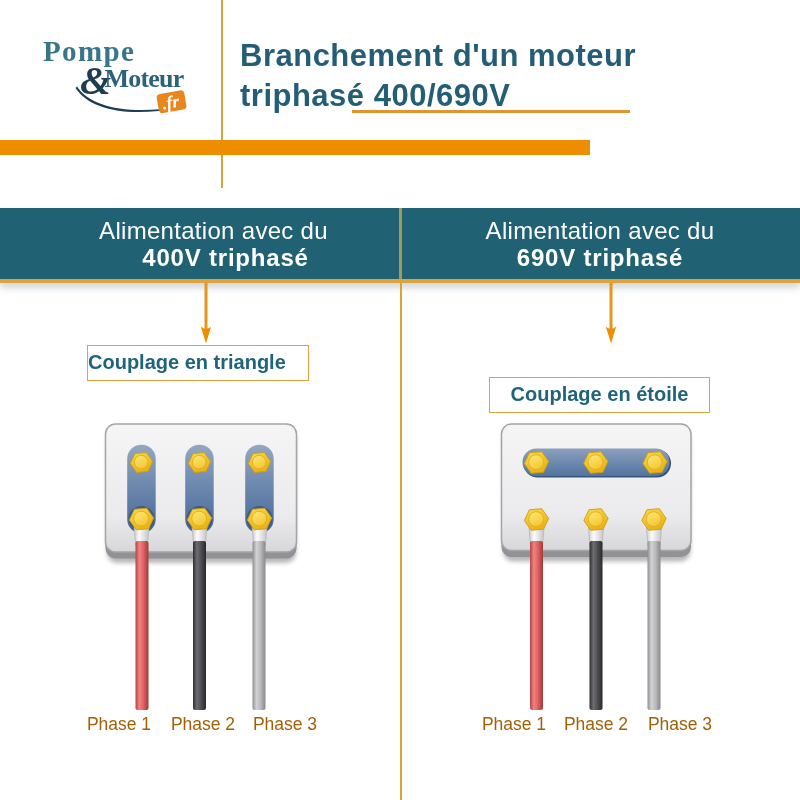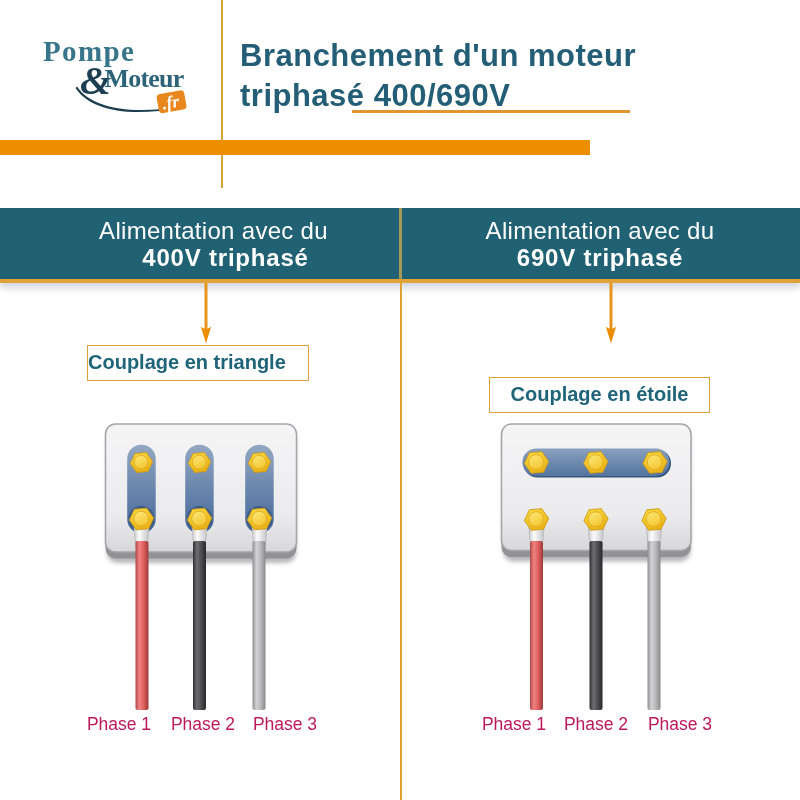--- a/index.html
+++ b/index.html
@@ -174,20 +174,20 @@
   <use href="#nutb" x="60.5" y="109.5"></use>
   <use href="#nutb" x="120" y="109.5"></use>
   <use href="#nutb" x="178" y="109.5"></use>
 
   <rect x="54" y="131" width="13" height="169" rx="2" fill="url(#cred)"></rect>
   <rect x="113.5" y="131" width="13" height="169" rx="2" fill="url(#cdark)"></rect>
   <rect x="171.5" y="131" width="13" height="169" rx="2" fill="url(#cgray)"></rect>
 </g>
 </svg>
 
-<div class="abs" style="left:0;top:713.5px;width:800px;height:22px;color:#be185d;font-size:17.5px;">
+<div class="abs" style="left:0;top:713.5px;width:800px;height:22px;color:#a16207;font-size:17.5px;">
   <span class="abs" style="left:119px;transform:translateX(-50%);">Phase 1</span>
   <span class="abs" style="left:203px;transform:translateX(-50%);">Phase 2</span>
   <span class="abs" style="left:285px;transform:translateX(-50%);">Phase 3</span>
   <span class="abs" style="left:514px;transform:translateX(-50%);">Phase 1</span>
   <span class="abs" style="left:596px;transform:translateX(-50%);">Phase 2</span>
   <span class="abs" style="left:680px;transform:translateX(-50%);">Phase 3</span>
 </div>
 
 </body></html>

